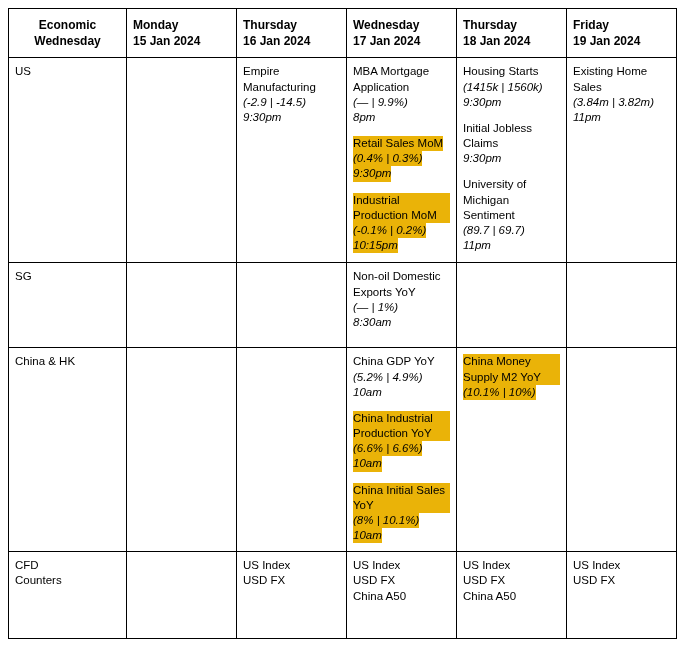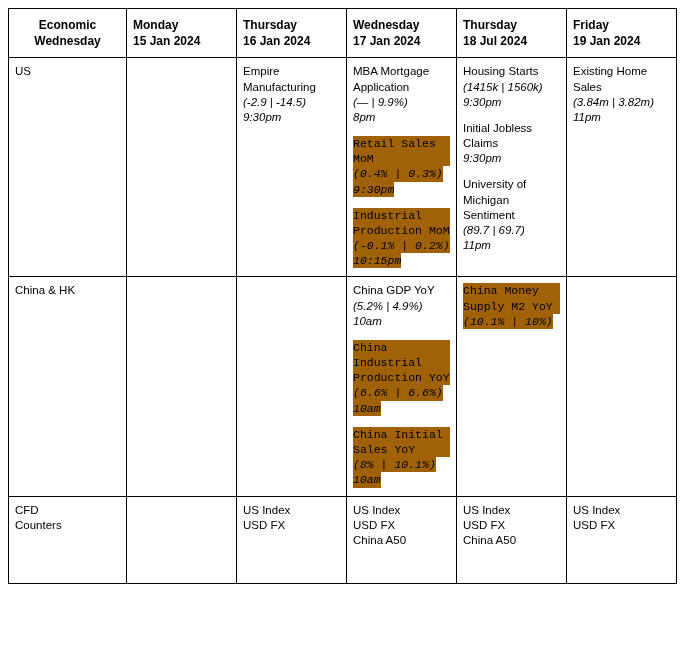--- a/index.html
+++ b/index.html
@@ -79,23 +79,22 @@
     display: block;
     font-style: italic;
   }
   .ev-time {
     display: block;
     font-style: italic;
   }
   .event.hl .ev-name,
   .event.hl .ev-vals,
   .event.hl .ev-time {
-    background: #a16207;
+    background: #eab308;
     box-shadow: 0 0 0 0px #ffff00;
-    font-family: Liberation Mono, monospace;
   }
   .event.hl .ev-name,
   .event.hl .ev-vals,
   .event.hl .ev-time {
     width: fit-content;
   }
 
   
   .cfd-line { display: block; }
 
@@ -130,21 +129,21 @@
         <td>
           <span class="hd-day">Thursday</span>
           <span class="hd-date">16 Jan 2024</span>
         </td>
         <td>
           <span class="hd-day">Wednesday</span>
           <span class="hd-date">17 Jan 2024</span>
         </td>
         <td>
           <span class="hd-day">Thursday</span>
-          <span class="hd-date">18 Jul 2024</span>
+          <span class="hd-date">18 Jan 2024</span>
         </td>
         <td>
           <span class="hd-day">Friday</span>
           <span class="hd-date">19 Jan 2024</span>
         </td>
       </tr>
 
       <tr class="row-us">
         <td class="region">
           <span class="rlabel">US</span>
@@ -192,20 +191,36 @@
           </td>
         <td>
             <div class="event">
               <span class="ev-name">Existing Home Sales</span>
               <span class="ev-vals">(3.84m | 3.82m)</span>
               <span class="ev-time">11pm</span>
             </div>
           </td>
       </tr>
 
+      <tr class="row-sg">
+        <td class="region">
+          <span class="rlabel">SG</span>
+        </td>
+        <td></td>
+        <td></td>
+        <td>
+            <div class="event">
+              <span class="ev-name">Non-oil Domestic Exports YoY</span>
+              <span class="ev-vals">(— | 1%)</span>
+              <span class="ev-time">8:30am</span>
+            </div>
+          </td>
+        <td></td>
+        <td></td>
+      </tr>
 
       <tr class="row-cn">
         <td class="region">
           <span class="rlabel">China &amp; HK</span>
         </td>
         <td></td>
         <td></td>
         <td>
             <div class="event">
               <span class="ev-name">China GDP YoY</span>

